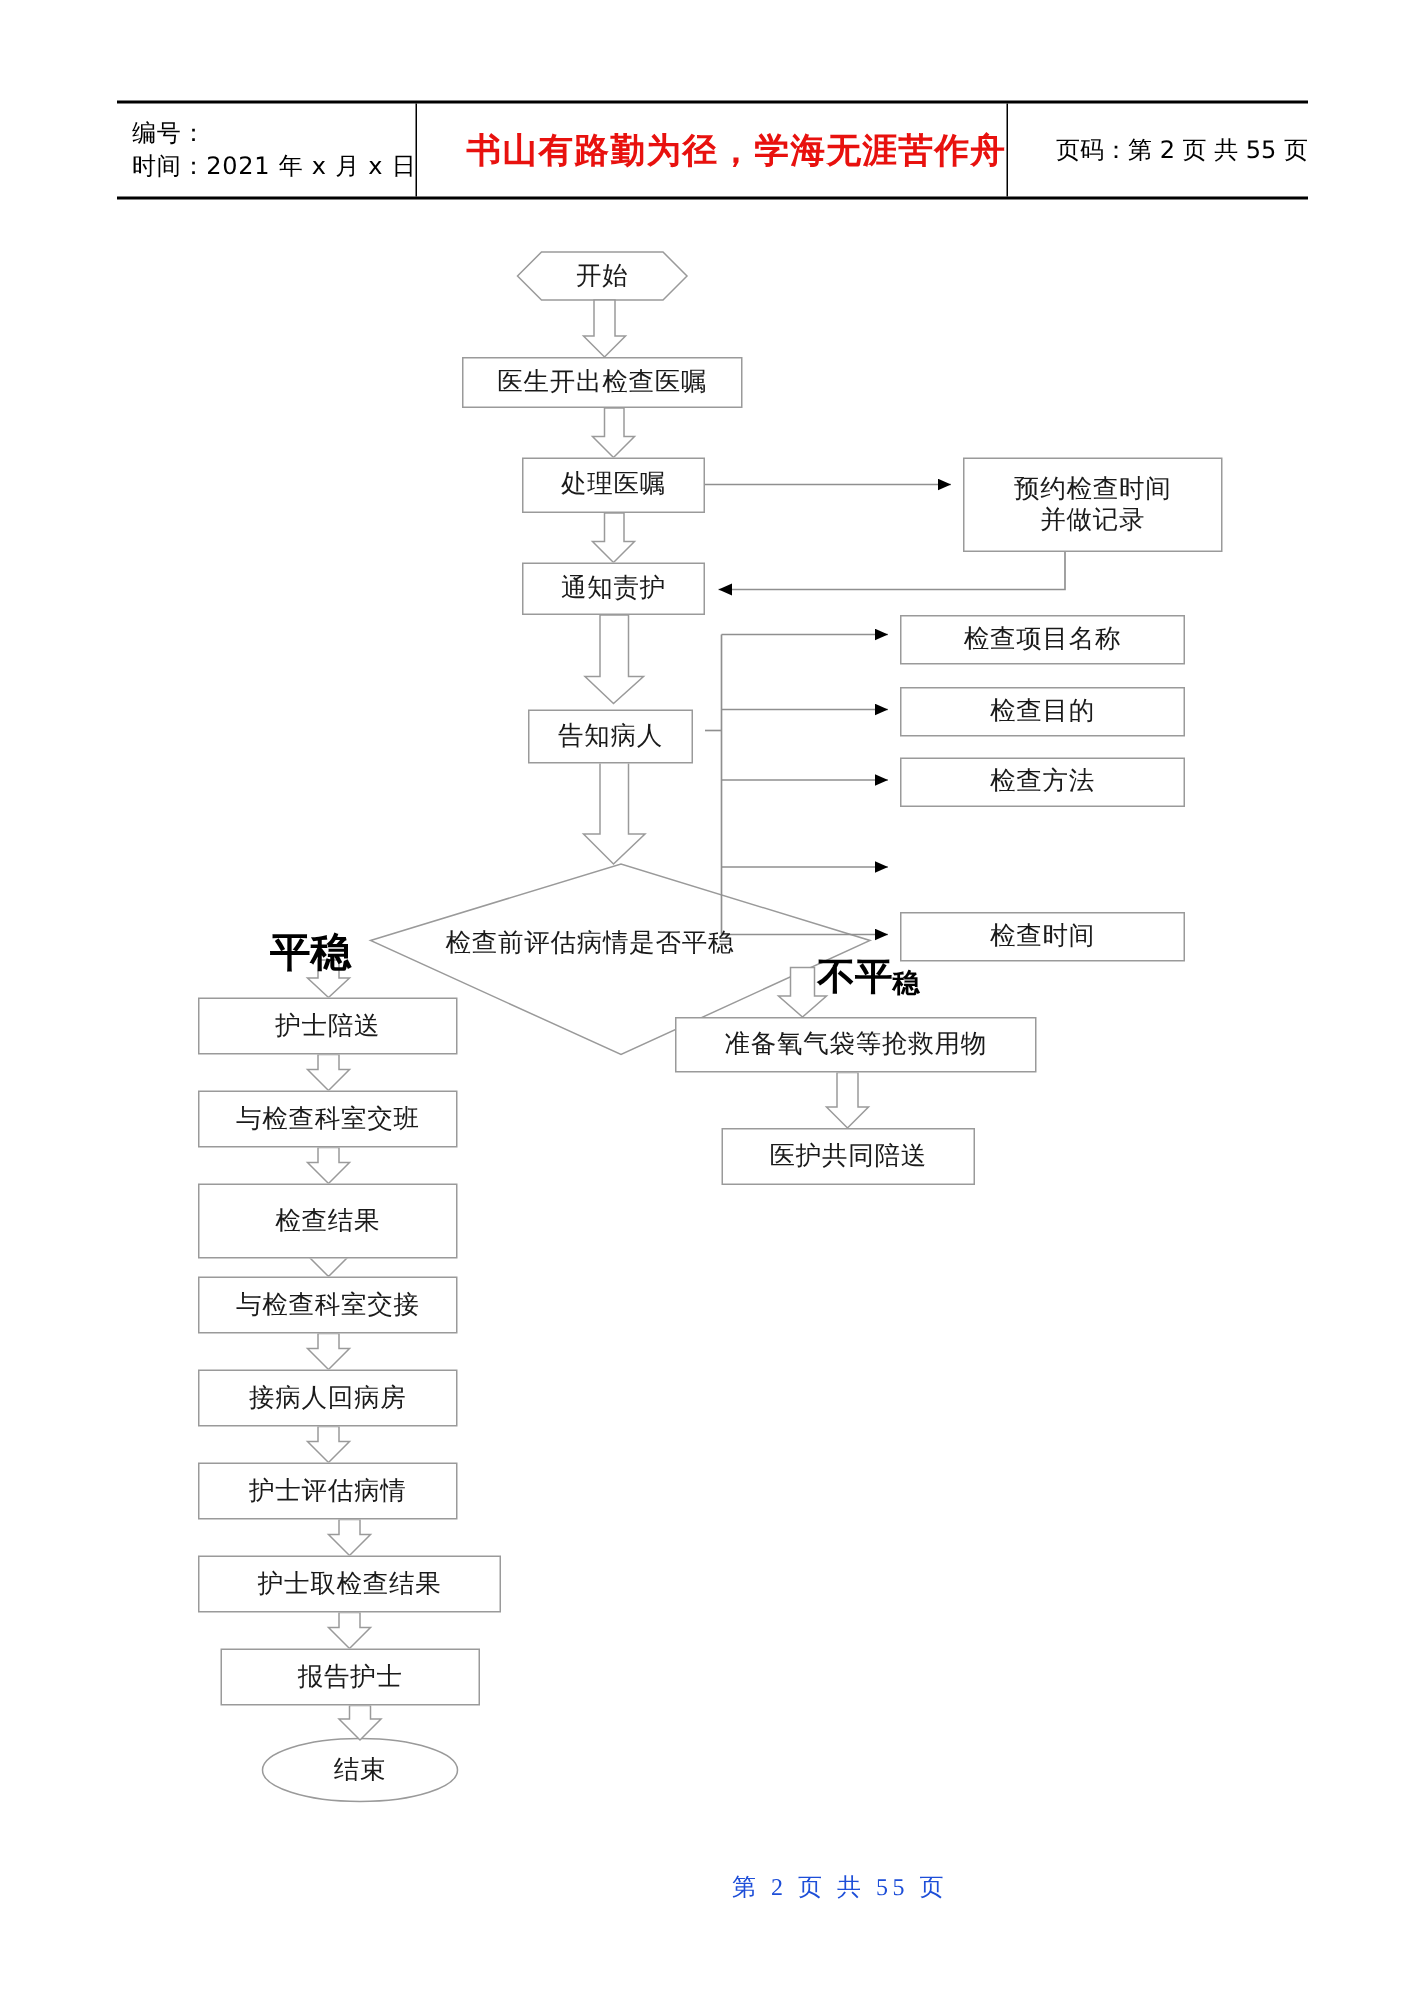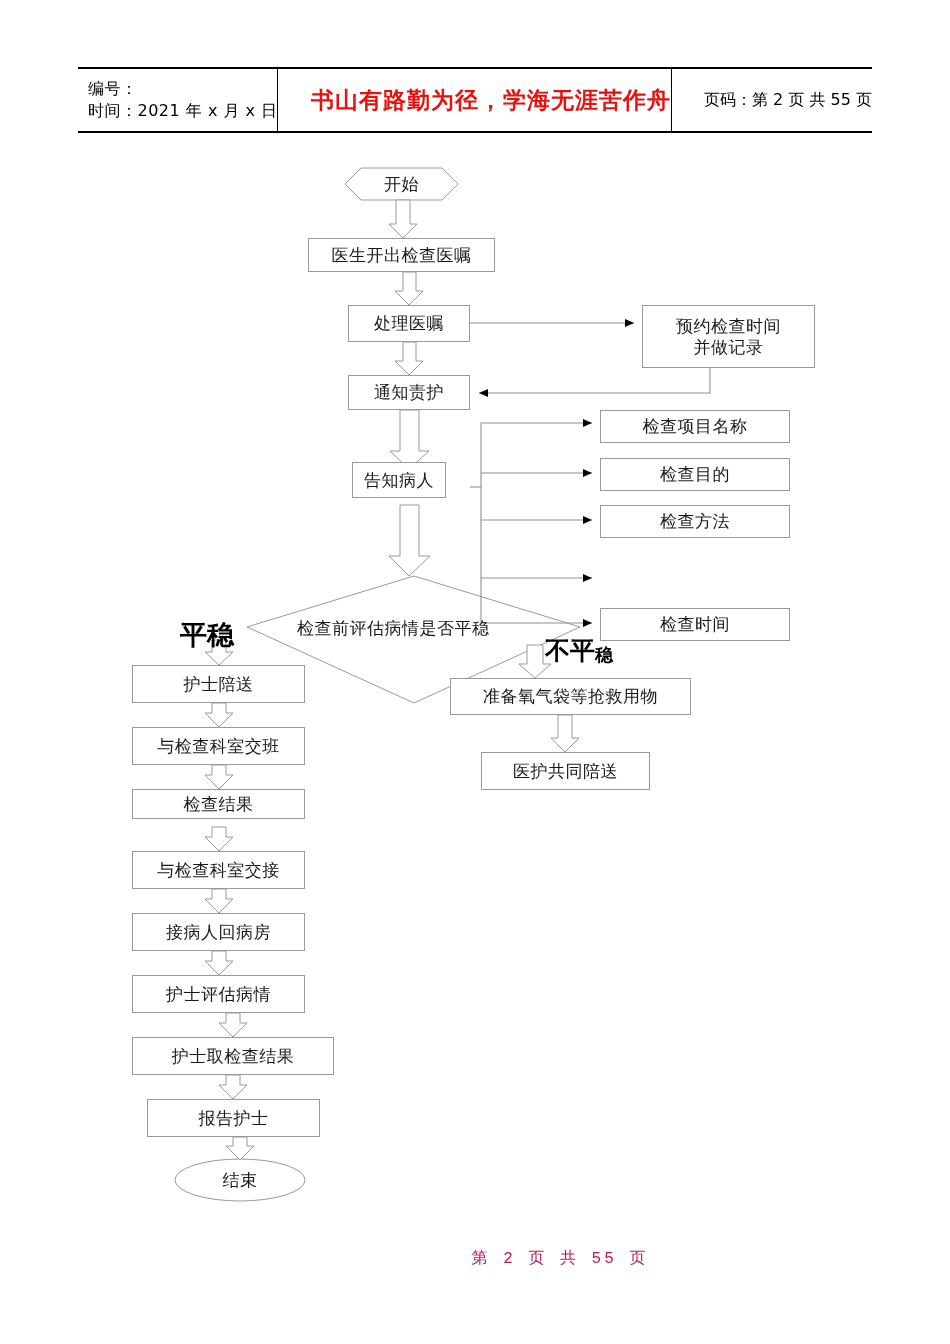--- a/index.html
+++ b/index.html
@@ -26,21 +26,21 @@
   #hdr-mid{width:377px;border-right:1.5px solid #000;align-items:flex-end;justify-content:center;}
   #hdr-right{flex:1;padding-left:12px;}
   .hdr-line{font-size:16px;line-height:22px;letter-spacing:.5px;white-space:nowrap;}
   #hdr-motto{font-family:"DejaVu Serif","Liberation Serif",serif;
     font-size:23px;font-weight:bold;color:#e8110e;letter-spacing:1px;white-space:nowrap;}
   #hdr-page{font-size:16px;white-space:nowrap;}
 
   
   #footer{position:absolute;left:0;top:1248px;width:950px;text-align:center;}
   #footer-inner{display:inline-block;margin-left:170px;font-size:16px;
-    font-family:Liberation Mono, monospace;letter-spacing:3px;color:#be185d;}
+    font-family:Liberation Serif, serif;letter-spacing:3px;color:#1d4ed8;}
 
   
   #flow{position:absolute;left:0;top:0;width:950px;height:1344px;}
   #flow svg{position:absolute;left:0;top:0;}
 
   .node{
     position:absolute;box-sizing:border-box;
     border:1px solid #9a9a9a;background:#ffffff;
     display:flex;align-items:center;justify-content:center;
     text-align:center;
@@ -147,38 +147,38 @@
 
   <div class="node" style="left:348px;top:305px;width:122px;height:37px;">处理医嘱</div>
 
   <div class="node" style="left:642px;top:305px;width:173px;height:63px;flex-direction:column;">
     <span>预约检查时间</span>
     <span>并做记录</span>
   </div>
 
   <div class="node" style="left:348px;top:375px;width:122px;height:35px;">通知责护</div>
 
-  <div class="node" style="left:352px;top:462px;width:94px;height:36px;">告知病人</div>
+  <div class="node" style="left:352px;top:473px;width:110px;height:36px;">告知病人</div>
 
   <div class="node" style="left:600px;top:410px;width:190px;height:33px;">检查项目名称</div>
   <div class="node" style="left:600px;top:458px;width:190px;height:33px;">检查目的</div>
   <div class="node" style="left:600px;top:505px;width:190px;height:33px;">检查方法</div>
   <div class="node" style="left:600px;top:608px;width:190px;height:33px;">检查时间</div>
 
   <div class="diamond-text" style="left:297px;top:617px;">检查前评估病情是否平稳</div>
 
   <div class="label-free big-label" style="left:180px;top:617px;">平稳</div>
 
   <div class="label-free" style="left:545px;top:634px;">
     <span class="big-label-b">不平</span><span class="small-tail">稳</span>
   </div>
 
   <div class="node" style="left:132px;top:665px;width:173px;height:38px;">护士陪送</div>
   <div class="node" style="left:132px;top:727px;width:173px;height:38px;">与检查科室交班</div>
-  <div class="node" style="left:132px;top:789px;width:173px;height:30px;">检查结果</div>
+  <div class="node" style="left:132px;top:789px;width:173px;height:50px;">检查结果</div>
   <div class="node" style="left:132px;top:851px;width:173px;height:38px;">与检查科室交接</div>
   <div class="node" style="left:132px;top:913px;width:173px;height:38px;">接病人回病房</div>
   <div class="node" style="left:132px;top:975px;width:173px;height:38px;">护士评估病情</div>
   <div class="node" style="left:132px;top:1037px;width:202px;height:38px;">护士取检查结果</div>
   <div class="node" style="left:147px;top:1099px;width:173px;height:38px;">报告护士</div>
 
   <div class="node plain" style="left:175px;top:1160px;width:130px;height:41px;">结束</div>
 
   <div class="node" style="left:450px;top:678px;width:241px;height:37px;">准备氧气袋等抢救用物</div>
   <div class="node" style="left:481px;top:752px;width:169px;height:38px;">医护共同陪送</div>

